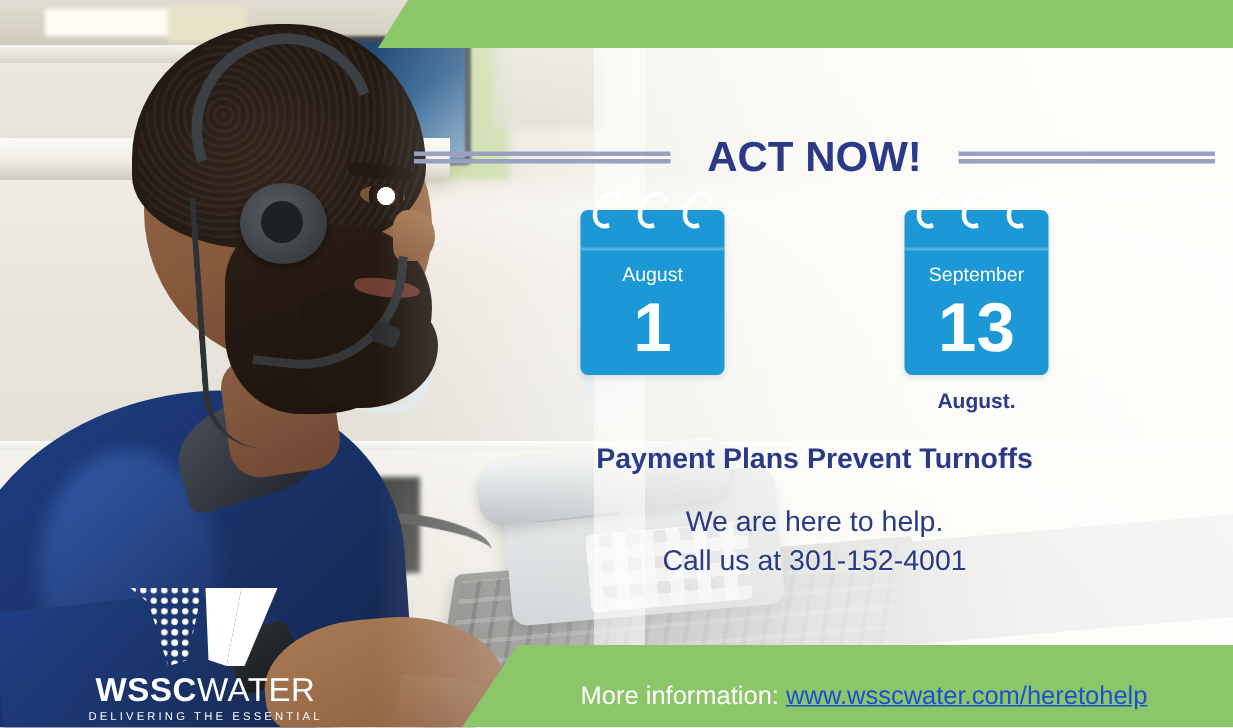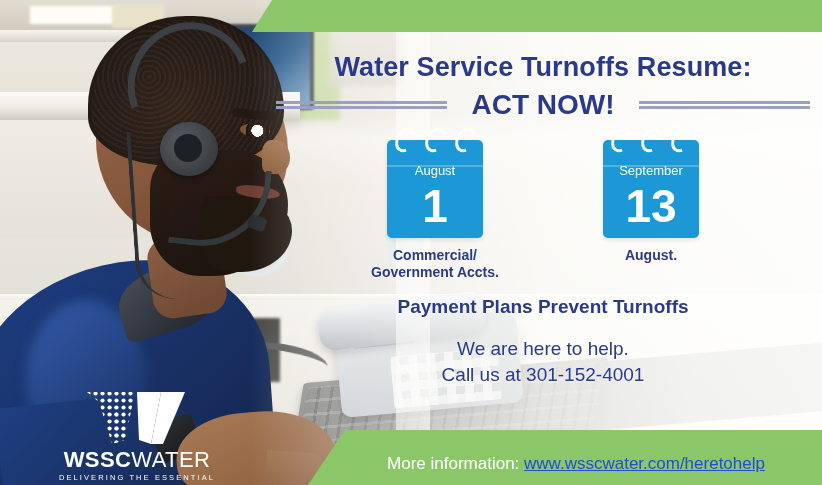--- a/index.html
+++ b/index.html
@@ -191,21 +191,21 @@
   .rule::before{top:0;}
   .rule::after{top:5px;}
   .actnow{font-size:28px;font-weight:bold;color:var(--navy);white-space:nowrap;
         text-shadow:0 1px 2px rgba(255,255,255,.6);}
 
   
   .cal-wrap{position:absolute;left:276px;top:140px;width:534px;height:140px;
         display:flex;justify-content:center;gap:86px;}
   .cal-col{width:130px;text-align:center;}
   .cal{width:96px;margin:0 auto;background:var(--calblue);border-radius:5px;
-        position:relative;padding-top:4px;box-shadow:0 2px 4px rgba(0,0,0,.10);}
+        position:relative;padding-top:16px;box-shadow:0 2px 4px rgba(0,0,0,.10);}
   .rings{position:absolute;left:0;right:0;top:-13px;height:22px;
         display:flex;justify-content:center;gap:11px;}
   .ring{width:13px;height:20px;border:3px solid #ffffff;border-radius:50%;
         border-right-color:transparent;transform:rotate(28deg);}
   .cal-hdrgap{height:18px;}
   .cal-sep{position:absolute;left:0;right:0;top:25px;height:2px;background:rgba(255,255,255,.25);}
   .cal-month{color:#fff;font-size:13px;line-height:18px;font-weight:normal;
         white-space:nowrap;}
   .cal-day{color:#fff;font-size:46px;line-height:52px;font-weight:bold;padding-bottom:6px;}
   .cal-cap{margin-top:9px;font-size:14px;line-height:17px;color:var(--navy);font-weight:600;
@@ -296,45 +296,40 @@
     <div class="hand"></div>
     <div class="finger"></div>
 
     <div class="veil-soft"></div>
     <div class="veil-right"></div>
   </div>
 
   <div class="band-top"></div>
   <div class="band-bottom"></div>
 
-  <div class="headline">Water Service Turnoffs Resume:</div>
 
   <div class="actrow">
     <span class="rule"></span>
     <span class="actnow">ACT NOW!</span>
     <span class="rule"></span>
   </div>
 
   <div class="cal-wrap">
 
     <div class="cal-col">
       <div class="cal">
         <div class="rings">
           <span class="ring"></span>
           <span class="ring"></span>
           <span class="ring"></span>
         </div>
         <div class="cal-sep"></div>
         <div class="cal-hdrgap"></div>
         <div class="cal-month">August</div>
         <div class="cal-day">1</div>
-      </div>
-      <div class="cal-cap">
-        <div>Commercial/</div>
-        <div>Government Accts.</div>
       </div>
     </div>
 
     <div class="cal-col">
       <div class="cal">
         <div class="rings">
           <span class="ring"></span>
           <span class="ring"></span>
           <span class="ring"></span>
         </div>

